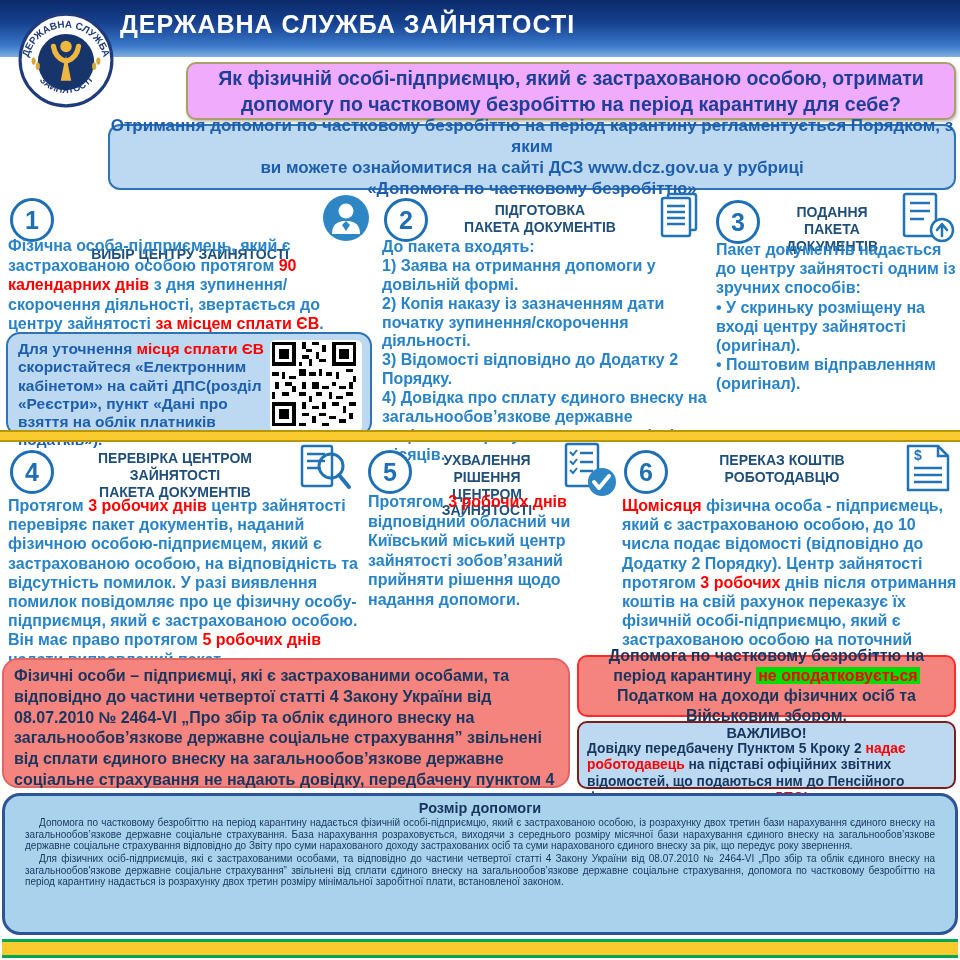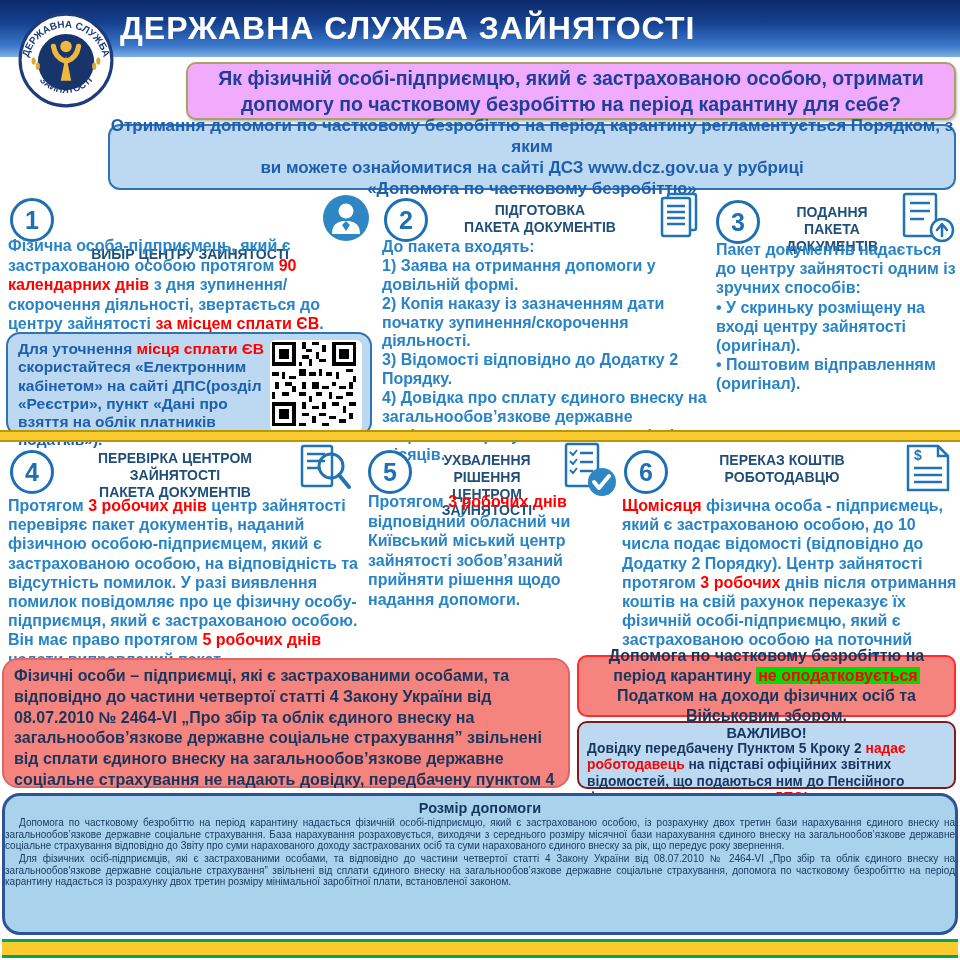--- a/index.html
+++ b/index.html
@@ -3,21 +3,21 @@
 <meta charset="utf-8">
 <style>
   html,body{margin:0;padding:0;background:#fff;}
   #page{position:relative;width:960px;height:960px;background:#fff;overflow:hidden;
         font-family:"Liberation Sans","DejaVu Sans",sans-serif;}
   .abs{position:absolute;}
 
   
   .header-bar{left:0;top:0;width:960px;height:57px;
     background:linear-gradient(180deg,#0a2a6b 0%,#16418f 40%,#3a77c9 80%,#7fb0e2 100%);}
-  .header-title{left:120px;top:10px;color:#fff;font-size:32px;font-weight:600;letter-spacing:1px;}
+  .header-title{left:120px;top:10px;color:#fff;font-size:25px;font-weight:600;letter-spacing:1px;}
 
   
   .q-box{left:186px;top:62px;width:766px;height:54px;background:#f0abfc;border:2px solid #a9a068;
     border-radius:10px;display:flex;align-items:center;justify-content:center;text-align:center;
     color:#1f3e99;font-weight:bold;font-size:19.5px;line-height:1.35;white-space:pre-line;
     box-shadow:1px 2px 3px rgba(0,0,0,.25);}
 
   
   .intro-box{left:108px;top:124px;width:844px;height:62px;background:#bdd9f1;border:2px solid #2e74b5;
     border-radius:12px;display:flex;align-items:center;justify-content:center;text-align:center;
@@ -50,21 +50,21 @@
   .tax-box{left:577px;top:655px;width:379px;height:62px;background:#f5837e;border:2px solid #ff2a2a;
     border-radius:10px;display:flex;align-items:center;justify-content:center;text-align:center;
     color:#17365d;font-weight:bold;font-size:16px;line-height:1.25;padding:2px 6px;box-sizing:border-box;}
   .imp-box{left:577px;top:721px;width:379px;height:68px;background:#bdd9f1;border:2px solid #7f1d1d;
     border-radius:10px;padding:2px 8px;box-sizing:border-box;color:#17365d;}
   .imp-title{text-align:center;font-weight:bold;font-size:14.5px;}
   .imp-body{font-weight:bold;font-size:13.8px;line-height:1.18;}
 
   
   .benefit-box{left:2px;top:793px;width:956px;height:142px;background:#a9d3ec;border:3px solid #2f5496;
-    border-radius:18px;padding:4px 0;box-sizing:border-box;color:#17365d;}
+    border-radius:18px;padding:4px 20px;box-sizing:border-box;color:#17365d;}
   .benefit-title{text-align:center;font-weight:bold;font-size:14.5px;}
   .benefit-p{font-weight:normal;font-size:10px;line-height:1.17;text-align:justify;text-indent:14px;margin:1px 0;}
 
   
   .footer-bar{left:2px;top:939px;width:956px;height:19px;background:#f9cb2e;
     border-top:3px solid #00a651;border-bottom:3px solid #00a651;box-sizing:border-box;}
 
   svg{display:block;}
 </style>
 </head>

